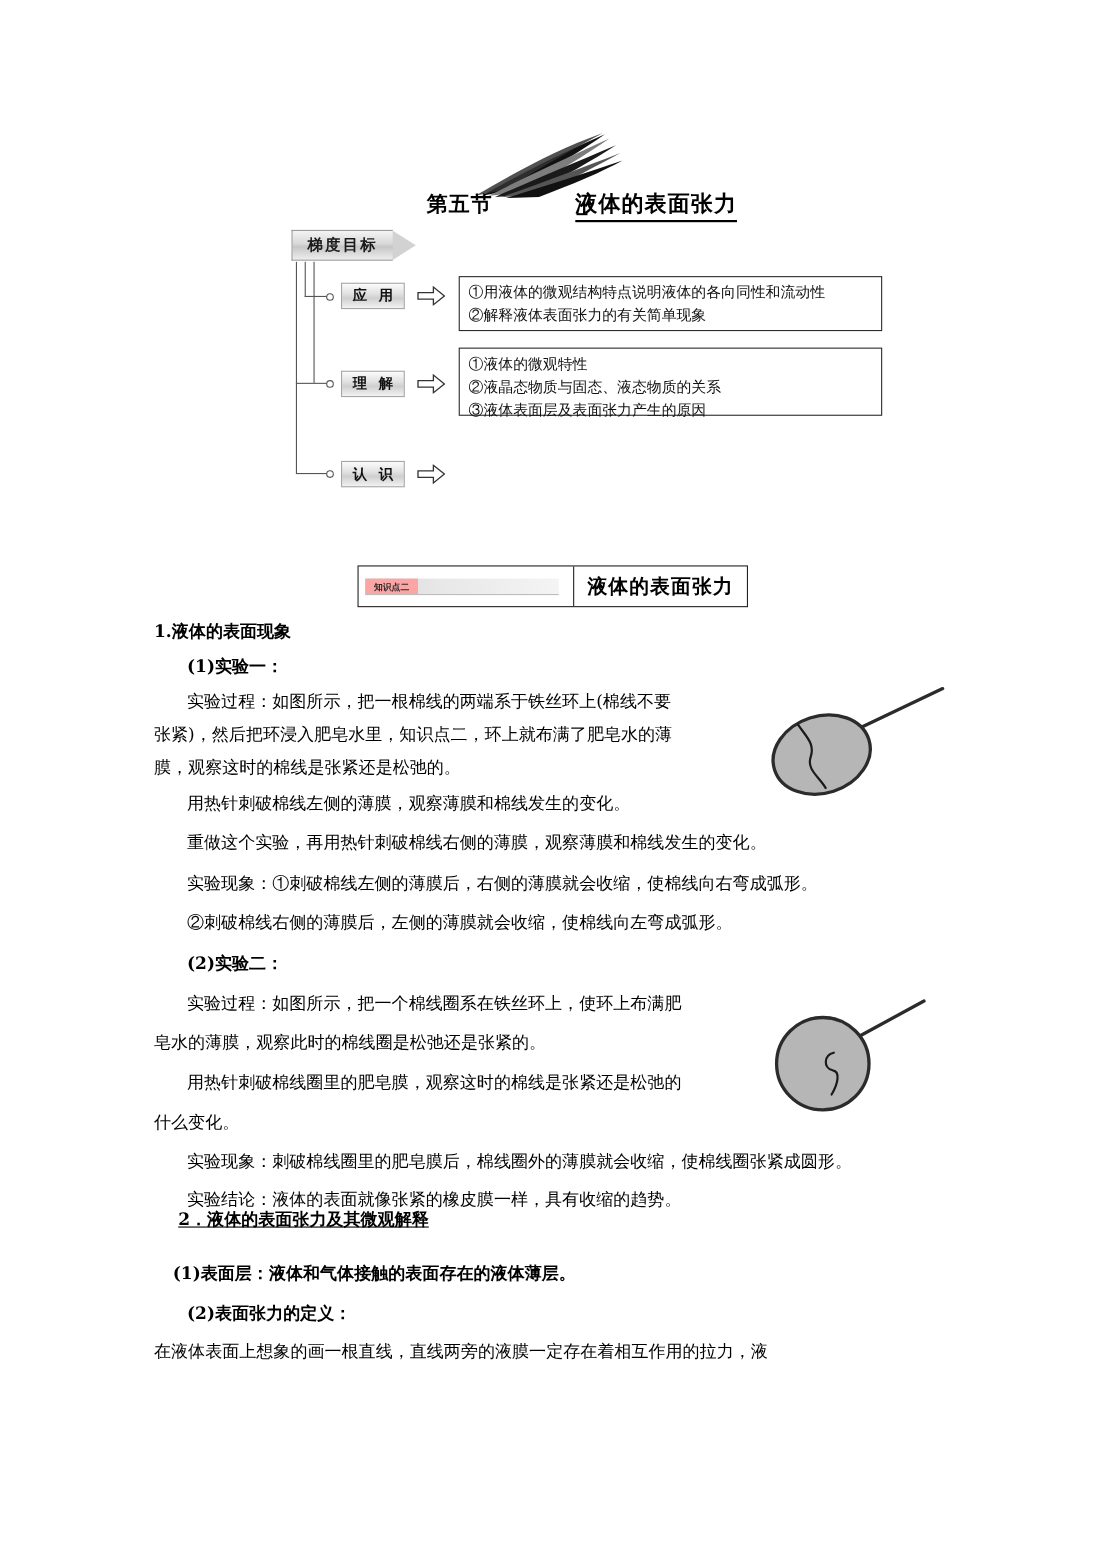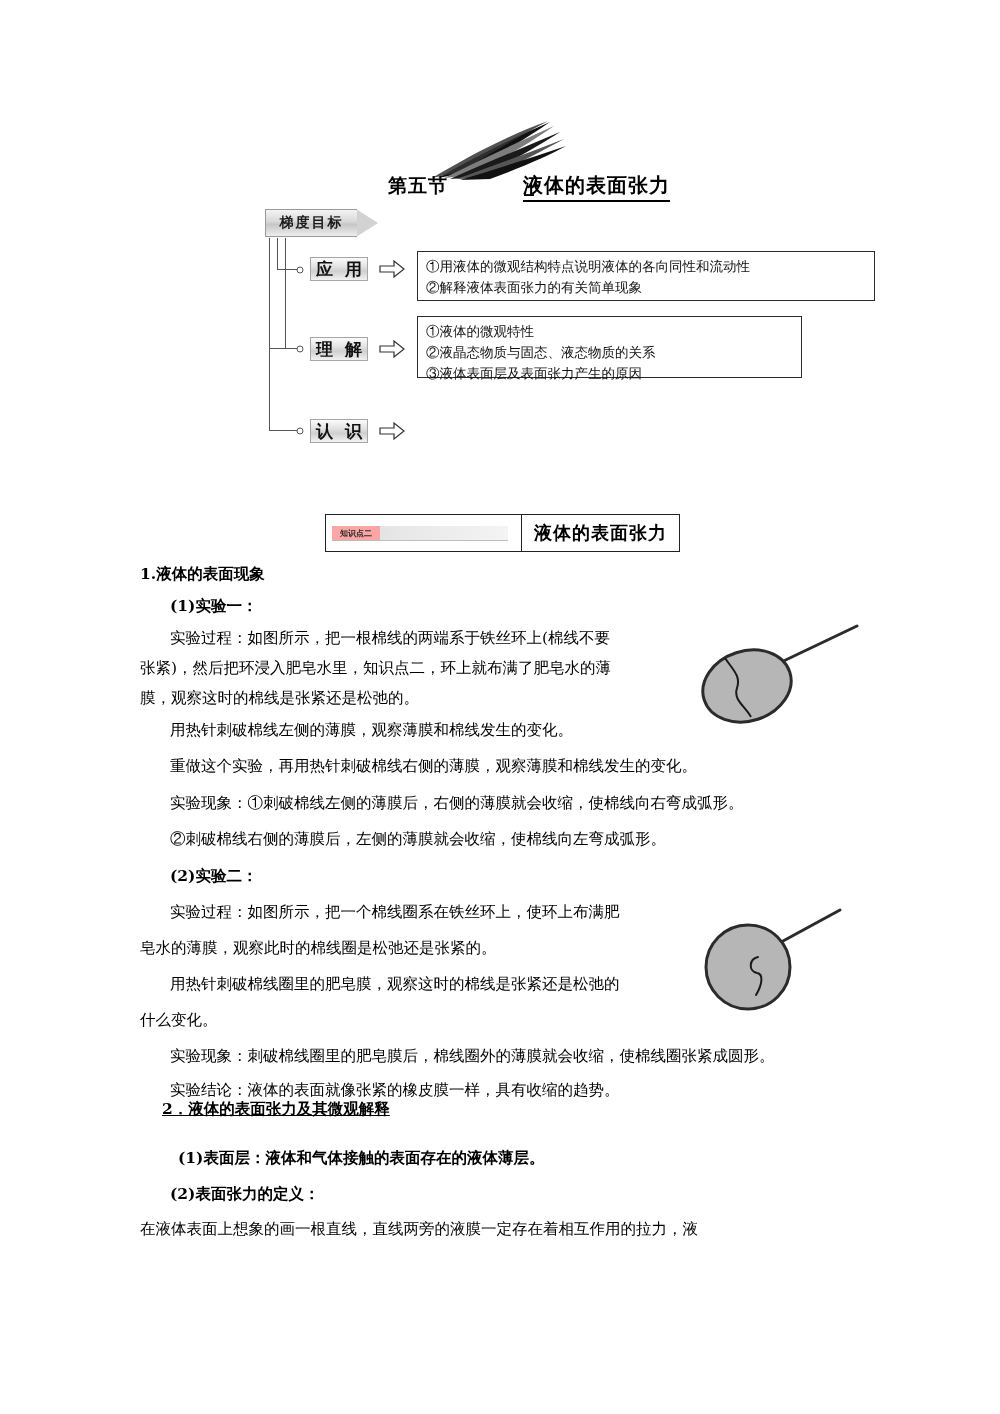--- a/index.html
+++ b/index.html
@@ -102,21 +102,21 @@
   .goal-row { position: absolute; }
   .goal-label {
     position: absolute;
     width: 58px; height: 24px;
     background: linear-gradient(to bottom, #fbfbfb 0%, #e2e2e2 40%, #cfcfcf 60%, #f2f2f2 100%);
     border: 1px solid #a6a6a6;
     display: flex;
     align-items: center;
     justify-content: center;
     font-family: "DejaVu Sans", "Liberation Sans", sans-serif;
-    font-size: 17px;
+    font-size: 13px;
     font-weight: bold;
     letter-spacing: 3px;
     text-indent: 3px;
     color: #111;
     box-sizing: border-box;
   }
   .goal-arrow {
     position: absolute;
     width: 26px; height: 18px;
   }
@@ -225,21 +225,21 @@
   <div class="trunk-line" style="left:30px; top:33px; width:1px; height:110px;"></div>
 
   <div class="trunk-line" style="left:22px; top:64px; width:20px; height:1px;"></div>
   <svg class="goal-row" style="left:40px; top:60px; width:10px; height:10px;">
       <circle cx="5" cy="5" r="3" fill="none" stroke="#555" stroke-width="1"></circle>
     </svg>
   <div class="goal-label" style="left:55px; top:52px;">应 用</div>
   <svg class="goal-arrow" style="left:124px; top:55px;" viewBox="0 0 26 18">
     <path d="M1 6 L15 6 L15 1 L25 9 L15 17 L15 12 L1 12 Z" fill="#fff" stroke="#333" stroke-width="1.2"></path>
   </svg>
-  <div class="goal-box" style="left:162px; top:46px; width:458px; height:50px;">
+  <div class="goal-box" style="left:162px; top:46px; width:385px; height:50px;">
     <div>①用液体的微观结构特点说明液体的各向同性和流动性</div>
     <div>②解释液体表面张力的有关简单现象</div>
   </div>
 
   <div class="trunk-line" style="left:14px; top:143px; width:28px; height:1px;"></div>
   <svg class="goal-row" style="left:40px; top:139px; width:10px; height:10px;">
       <circle cx="5" cy="5" r="3" fill="none" stroke="#555" stroke-width="1"></circle>
     </svg>
   <div class="goal-label" style="left:55px; top:132px;">理 解</div>
   <svg class="goal-arrow" style="left:124px; top:135px;" viewBox="0 0 26 18">
@@ -284,21 +284,21 @@
 
 <div class="body-line bold" style="left:170px; top:866px;">(2)实验二：</div>
 <div class="body-line" style="left:170px; top:902px;">实验过程：如图所示，把一个棉线圈系在铁丝环上，使环上布满肥</div>
 <div class="body-line" style="left:140px; top:938px;">皂水的薄膜，观察此时的棉线圈是松弛还是张紧的。</div>
 <div class="body-line" style="left:170px; top:974px;">用热针刺破棉线圈里的肥皂膜，观察这时的棉线是张紧还是松弛的</div>
 <div class="body-line" style="left:140px; top:1010px;">什么变化。</div>
 <div class="body-line" style="left:170px; top:1046px;">实验现象：刺破棉线圈里的肥皂膜后，棉线圈外的薄膜就会收缩，使棉线圈张紧成圆形。</div>
 <div class="body-line" style="left:170px; top:1080px;">实验结论：液体的表面就像张紧的橡皮膜一样，具有收缩的趋势。</div>
 
 <div class="body-line bold" style="left:162px; top:1099px;text-decoration:underline;">2．液体的表面张力及其微观解释</div>
-<div class="body-line bold" style="left:178px; top:1148px;">(1)表面层：液体和气体接触的表面存在的液体薄层。</div>
+<div class="body-line bold" style="left:157px; top:1148px;">(1)表面层：液体和气体接触的表面存在的液体薄层。</div>
 <div class="body-line bold" style="left:170px; top:1184px;">(2)表面张力的定义：</div>
 <div class="body-line" style="left:140px; top:1219px;">在液体表面上想象的画一根直线，直线两旁的液膜一定存在着相互作用的拉力，液</div>
 
 <svg class="figure" style="left:695px; top:618px; width:180px; height:110px;" viewBox="0 0 180 110">
   <line x1="78" y1="48" x2="162" y2="8" stroke="#2b2b2b" stroke-width="3" stroke-linecap="round"></line>
   <ellipse cx="52" cy="68" rx="45" ry="35" transform="rotate(-18 52 68)" fill="#b6b6b6" stroke="#2b2b2b" stroke-width="3"></ellipse>
   <path d="M30 40 C38 52 46 58 42 70 C38 82 50 88 56 99" fill="none" stroke="#1a1a1a" stroke-width="2" stroke-linejoin="round"></path>
 </svg>
 
 <svg class="figure" style="left:700px; top:905px; width:180px; height:110px;" viewBox="0 0 180 110">

